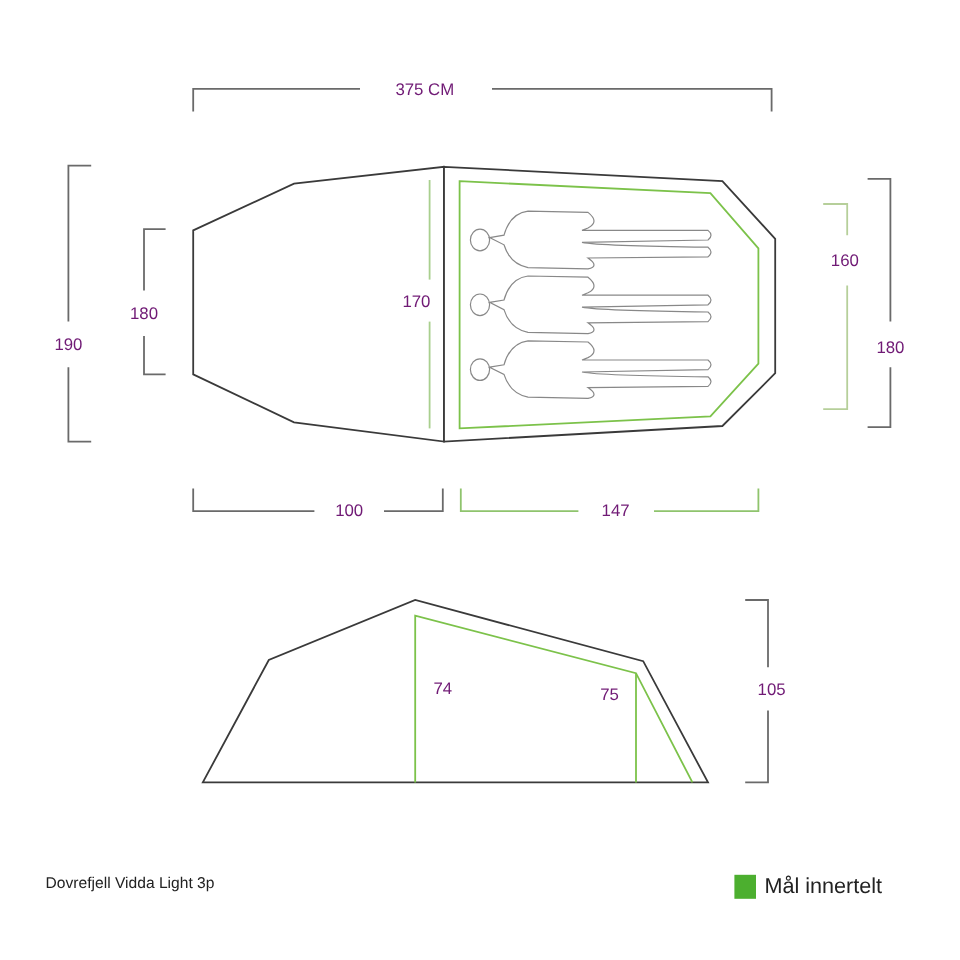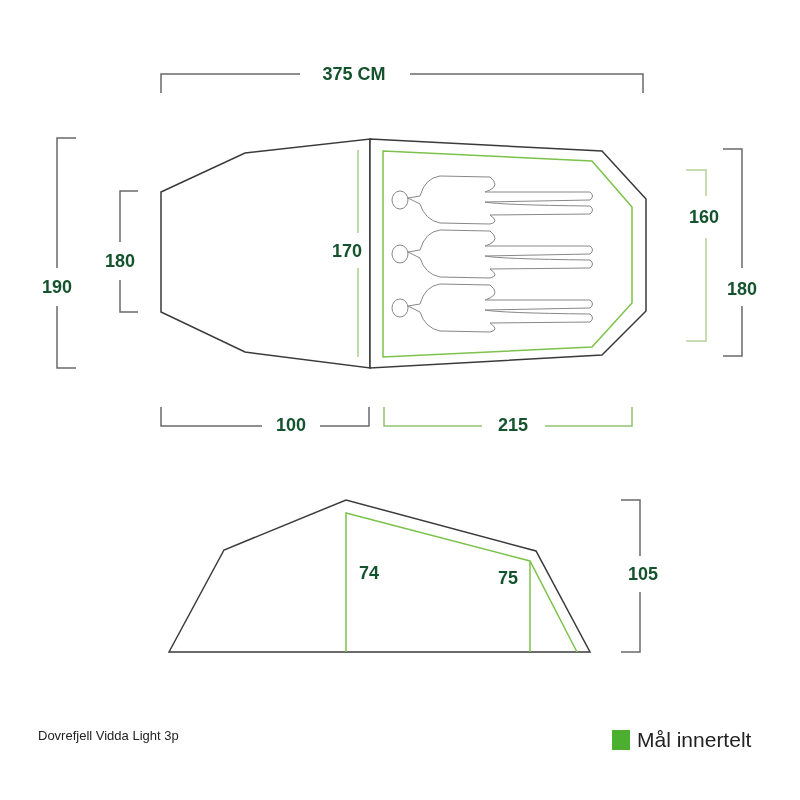--- a/index.html
+++ b/index.html
@@ -1,22 +1,22 @@
 <!DOCTYPE html>
 <html><head>
 <meta charset="utf-8">
 <style>
   html, body { margin: 0; padding: 0; background: #ffffff; }
   body { width: 800px; height: 800px; position: relative; overflow: hidden;
          font-family: "Liberation Sans", "DejaVu Sans", sans-serif; color: #222; }
   svg.diagram { position: absolute; left: 0; top: 0; }
-  .lbl { position: absolute; font-size: 18px; color: #14532d; background: transparent;
-         transform: translate(-50%, -50%); white-space: nowrap; font-weight: bold; }
+  .lbl { position: absolute; font-size: 14px; color: #701a75; background: transparent;
+         transform: translate(-50%, -50%); white-space: nowrap; }
   .footer-title { position: absolute; left: 38px; top: 728px; font-size: 13px; color: #222; }
-  .legend { position: absolute; left: 612px; top: 728px; display: flex; align-items: center; gap: 7px; font-size: 21px; color: #222; text-align: right; }
+  .legend { position: absolute; left: 612px; top: 728px; display: flex; align-items: center; gap: 7px; font-size: 18px; color: #222; text-align: right; }
   .legend-swatch { width: 18px; height: 20px; background: #4caf2f; display: inline-block; }
 </style>
 </head>
 <body>
 
 <svg class="diagram" width="800" height="800" viewBox="0 0 800 800" xmlns="http://www.w3.org/2000/svg">
 
   <g fill="none" stroke="#6a6a6a" stroke-width="1.5">
     <polyline points="161,93 161,74 300,74"></polyline>
     <polyline points="410,74 643,74 643,93"></polyline>
@@ -88,21 +88,21 @@
   </g>
 </svg>
 
 <div class="lbl" style="left:354px;top:74px;">375 CM</div>
 <div class="lbl" style="left:57px;top:287px;">190</div>
 <div class="lbl" style="left:120px;top:261px;">180</div>
 <div class="lbl" style="left:347px;top:251px;">170</div>
 <div class="lbl" style="left:704px;top:217px;">160</div>
 <div class="lbl" style="left:742px;top:289px;">180</div>
 <div class="lbl" style="left:291px;top:425px;">100</div>
-<div class="lbl" style="left:513px;top:425px;">215</div>
+<div class="lbl" style="left:513px;top:425px;">147</div>
 <div class="lbl" style="left:369px;top:573px;">74</div>
 <div class="lbl" style="left:508px;top:578px;">75</div>
 <div class="lbl" style="left:643px;top:574px;">105</div>
 
 <div class="footer-title">Dovrefjell Vidda Light 3p</div>
 <div class="legend">
   <span class="legend-swatch"></span>
   <span>Mål innertelt</span>
 </div>
 

